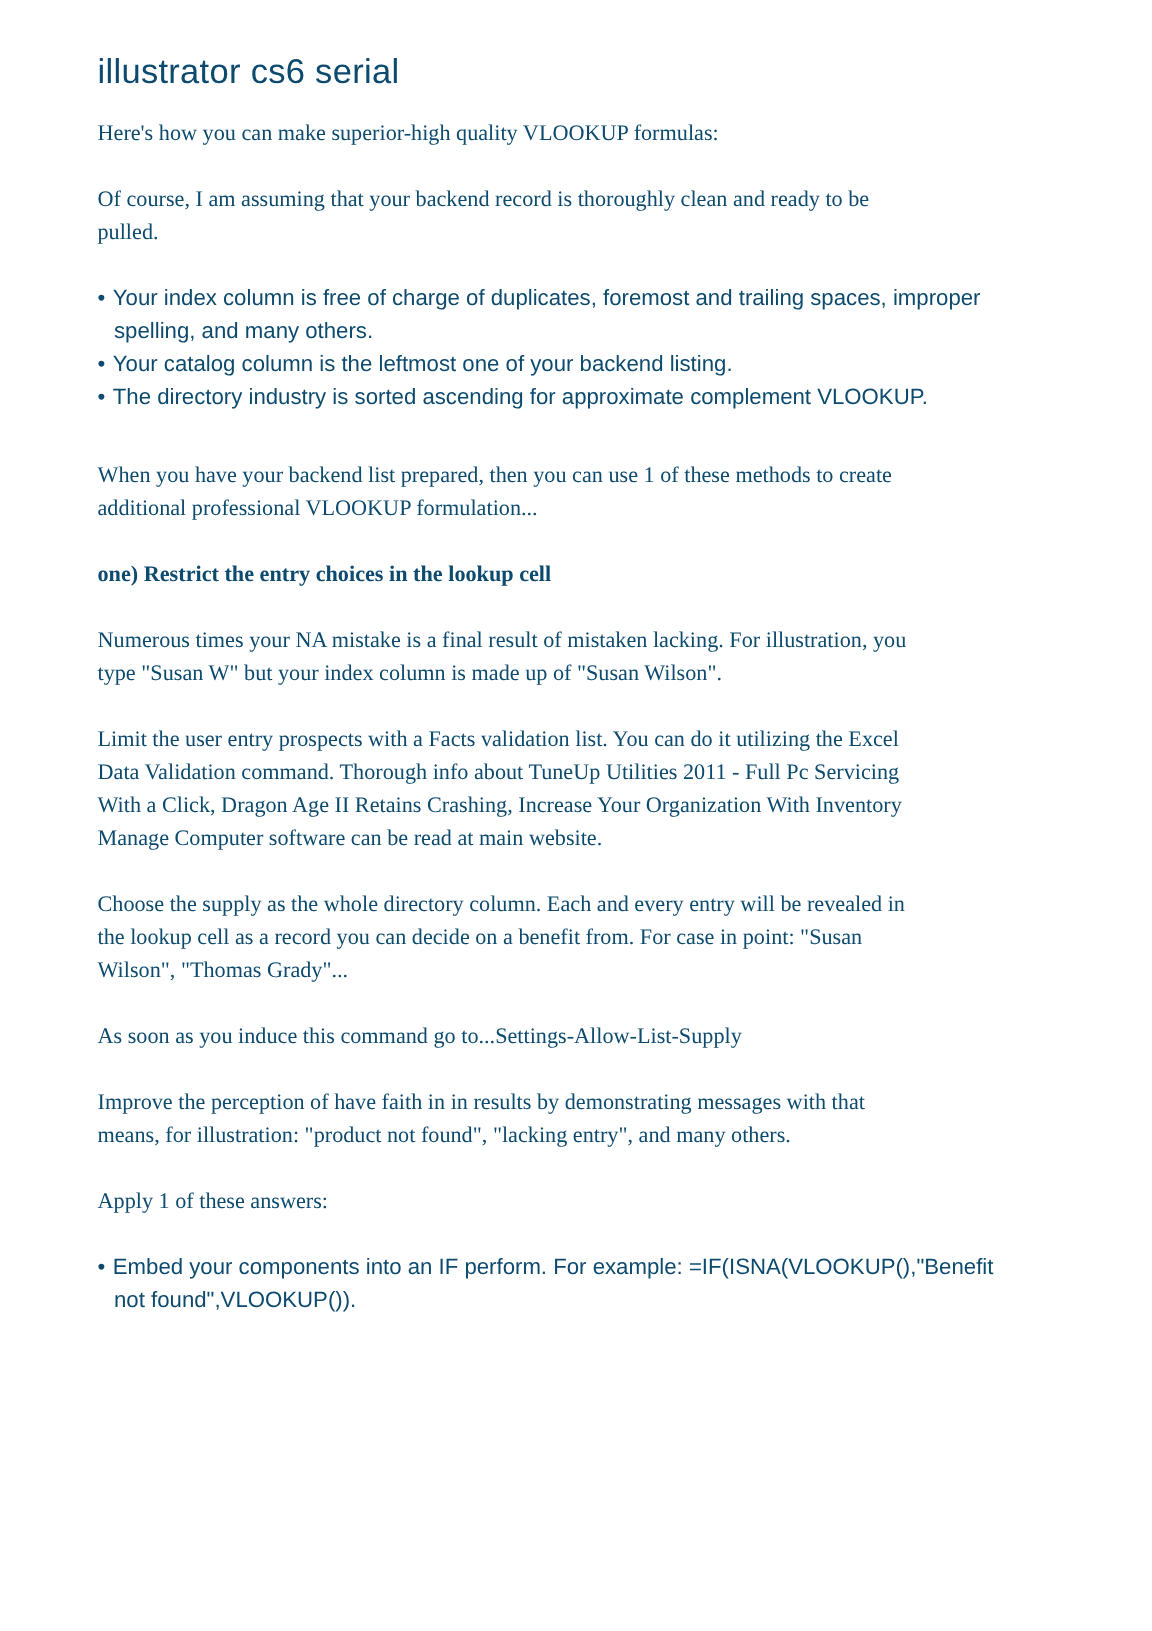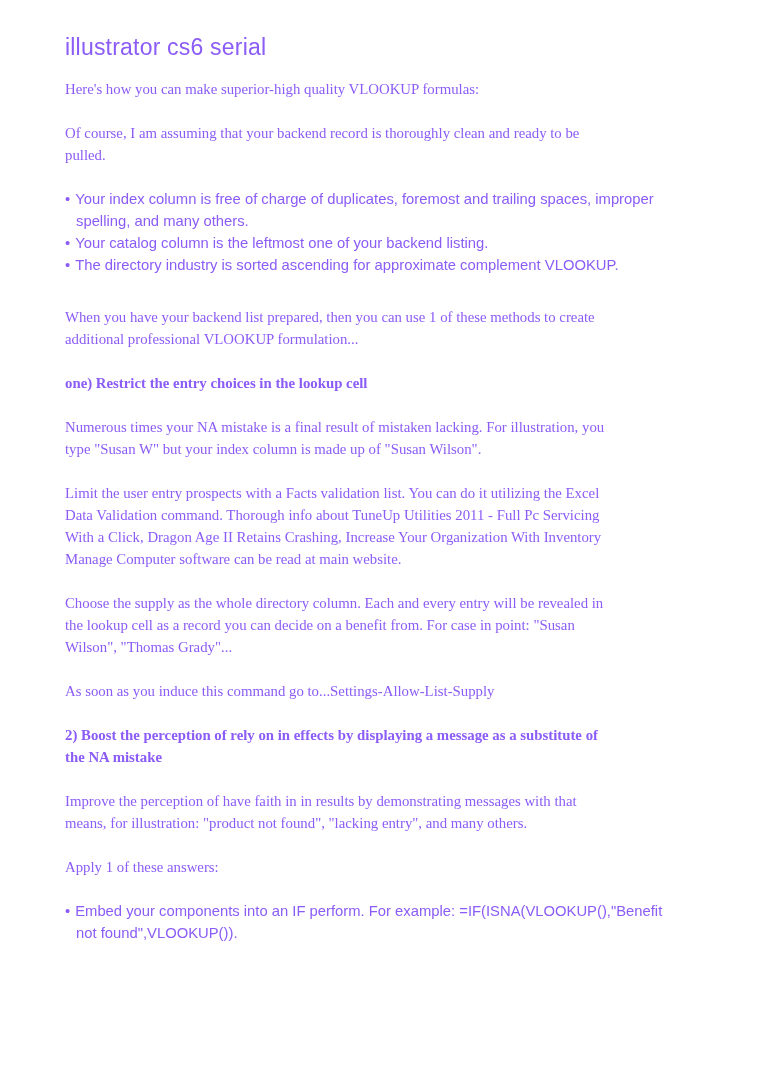--- a/index.html
+++ b/index.html
@@ -6,21 +6,21 @@
     margin: 0;
     padding: 0;
     background: #ffffff;
   }
   .page {
     position: relative;
     width: 768px;
     height: 1087px;
     box-sizing: border-box;
     background: #ffffff;
-    color: #8b5cf6;
+    color: #0c4a6e;
     padding: 34px 38px 0 65px;
     overflow: hidden;
     font-family: "Liberation Sans", "DejaVu Sans", sans-serif;
     font-size: 14.8px;
     line-height: 22px;
     -webkit-font-smoothing: antialiased;
   }
   .doc-title {
     font-size: 23px;
     font-weight: 400;
@@ -90,22 +90,20 @@
 Data Validation command. Thorough info about TuneUp Utilities 2011 - Full Pc Servicing
 With a Click, Dragon Age II Retains Crashing, Increase Your Organization With Inventory
 Manage Computer software can be read at main website.</p>
 
   <p class="para">Choose the supply as the whole directory column. Each and every entry will be revealed in
 the lookup cell as a record you can decide on a benefit from. For case in point: "Susan
 Wilson", "Thomas Grady"...</p>
 
   <p class="para">As soon as you induce this command go to...Settings-Allow-List-Supply</p>
 
-  <p class="para bold">2) Boost the perception of rely on in effects by displaying a message as a substitute of
-the NA mistake</p>
 
   <p class="para">Improve the perception of have faith in in results by demonstrating messages with that
 means, for illustration: "product not found", "lacking entry", and many others.</p>
 
   <p class="para">Apply 1 of these answers:</p>
 
   <ul class="bullet-list answers">
     <li><span class="marker">•</span><span class="btext">Embed your components into an IF perform. For example: =IF(ISNA(VLOOKUP(),"Benefit
 not found",VLOOKUP()).</span></li>
   </ul>

